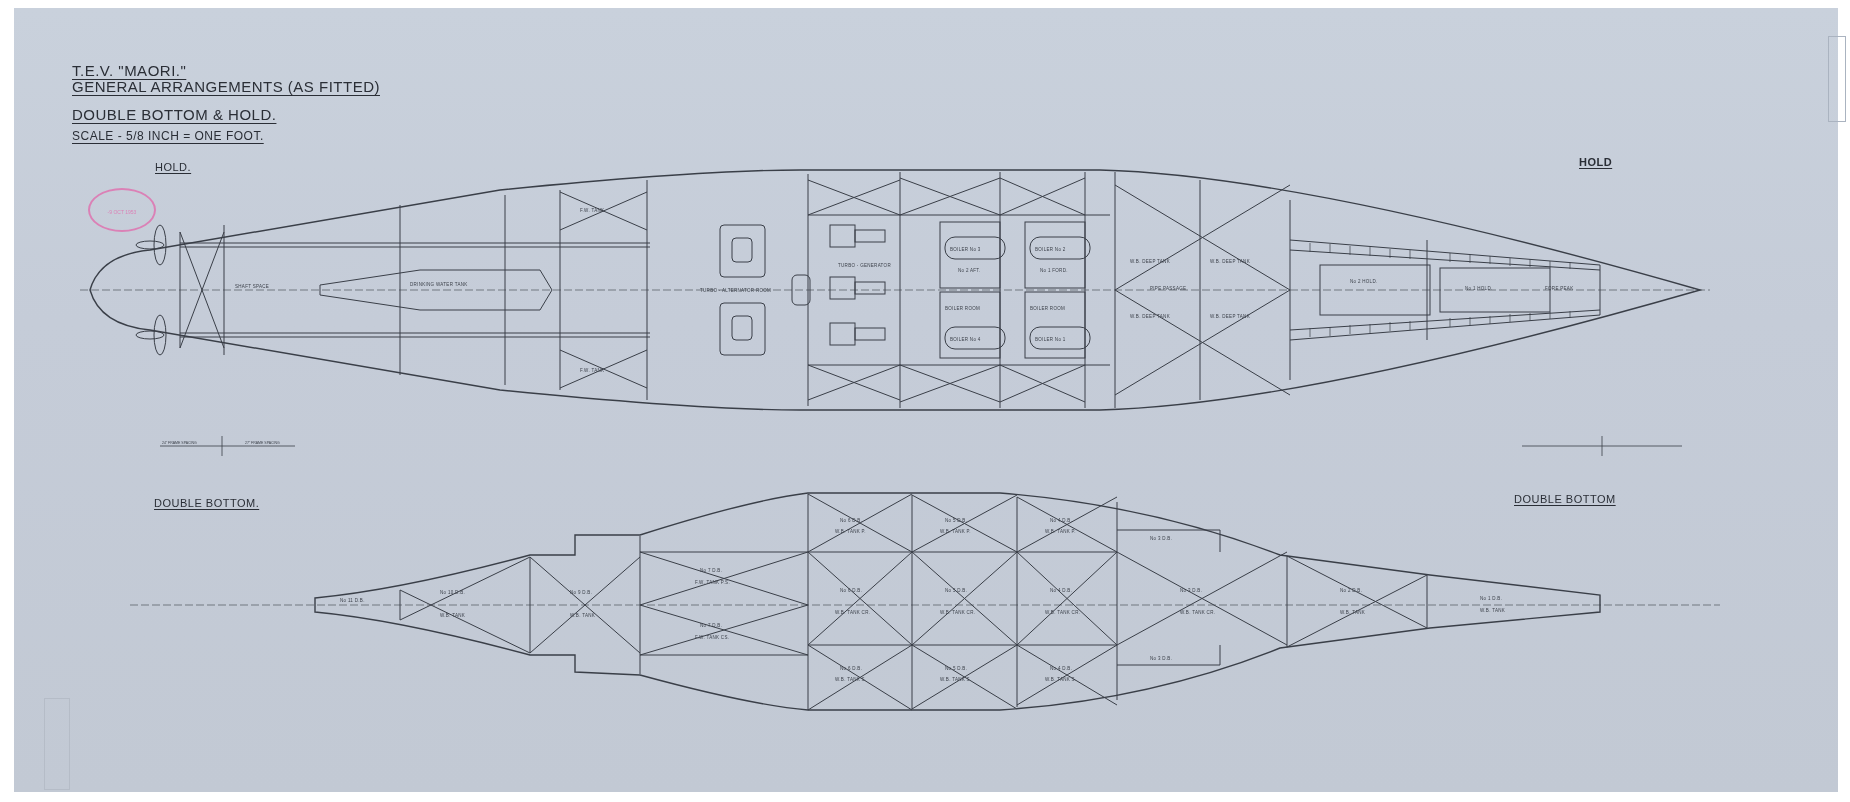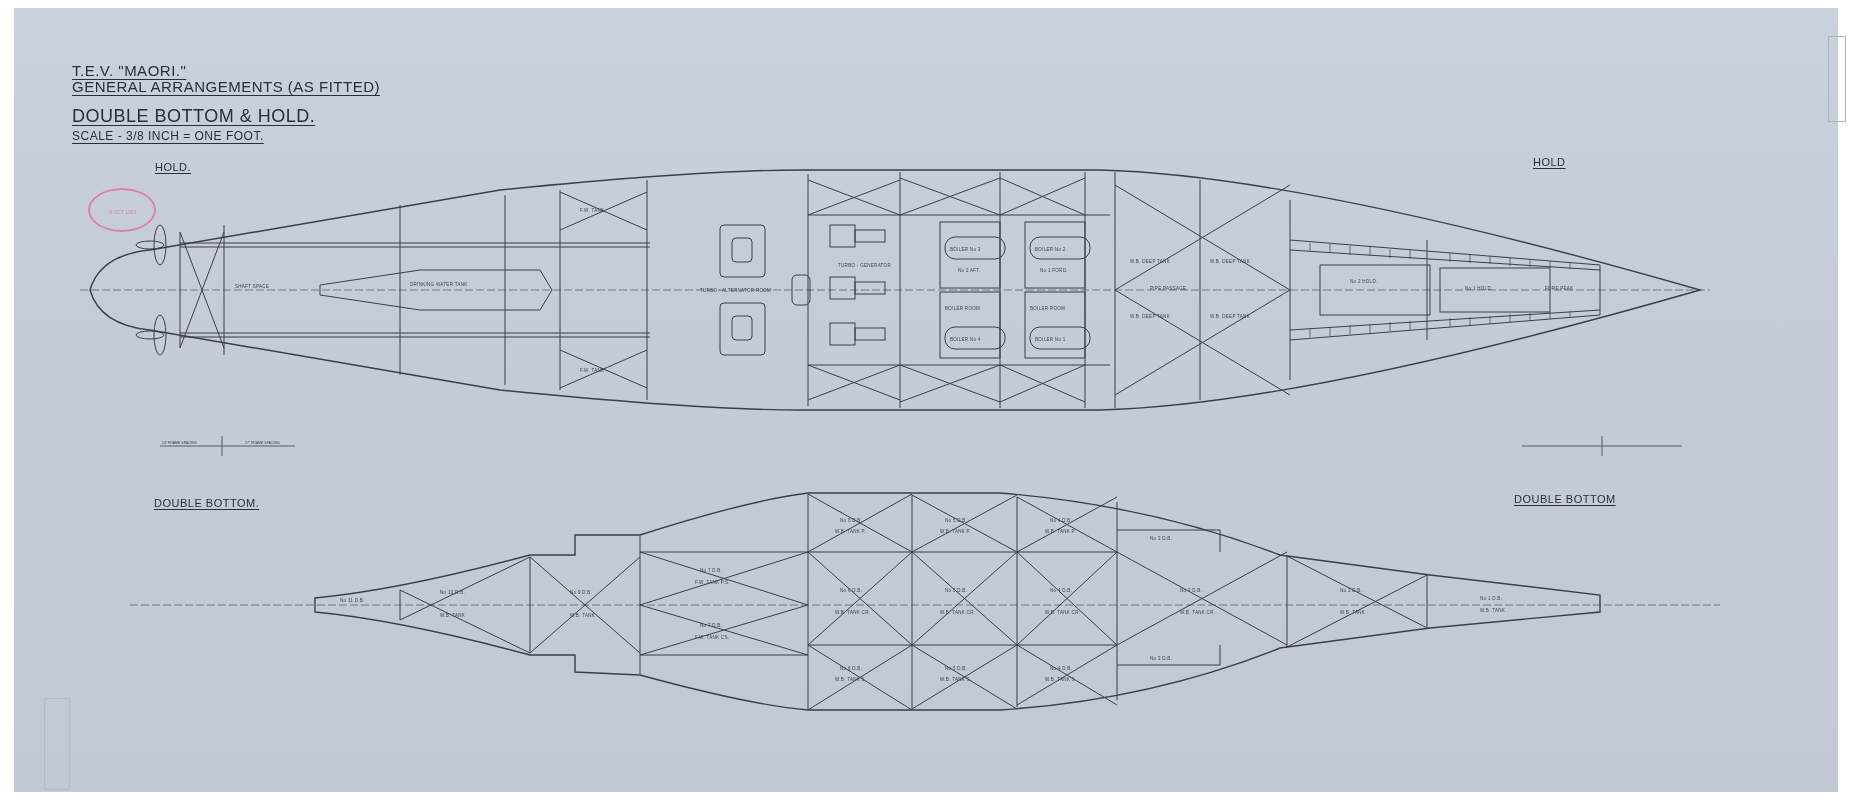--- a/index.html
+++ b/index.html
@@ -1,43 +1,43 @@
 <!DOCTYPE html>
 <html><head>
 <meta charset="utf-8">
 <style>
   html,body{margin:0;padding:0;}
   body{width:1850px;height:802px;overflow:hidden;background:#ffffff;font-family:"Liberation Sans",sans-serif;}
   .sheet{position:absolute;left:14px;top:8px;width:1824px;height:784px;background:linear-gradient(180deg,#c9d1dc 0%,#c5ccd8 40%,#c2c9d4 100%);}
   .tb{position:absolute;color:#2a2e36;letter-spacing:0.5px;text-decoration:underline;text-underline-offset:3px;white-space:nowrap;}
   .t1{left:58px;top:54px;font-size:15px;}
   .t2{left:58px;top:70px;font-size:15px;}
-  .t3{left:58px;top:98px;font-size:18px;}
+  .t3{left:58px;top:98px;font-size:15px;}
   .t4{left:58px;top:121px;font-size:12px;}
   .lbl{position:absolute;color:#2a2e36;font-size:11px;letter-spacing:0.5px;text-decoration:underline;text-underline-offset:2px;white-space:nowrap;text-align:center;}
   .stamp{position:absolute;left:74px;top:180px;width:64px;height:40px;border:2px solid #e06fae;border-radius:50%;color:#e06fae;font-size:5px;text-align:center;line-height:9px;opacity:0.8;}
   .side-strip{position:absolute;left:1814px;top:28px;width:16px;height:84px;border:1px solid #aab3c0;}
   .pencil{position:absolute;left:30px;top:690px;width:24px;height:90px;border:1px solid #b5bcc7;}
   svg{position:absolute;left:0;top:0;}
   .small{font-size:4.5px;fill:#3a3f48;font-family:"Liberation Sans",sans-serif;letter-spacing:0.3px;}
   .tiny{font-size:3.5px;fill:#3a3f48;font-family:"Liberation Sans",sans-serif;}
 </style>
 </head>
 <body>
 
 <div class="sheet">
   <div class="tb t1">T.E.V. "MAORI."</div>
   <div class="tb t2">GENERAL ARRANGEMENTS (AS FITTED)</div>
   <div class="tb t3">DOUBLE BOTTOM &amp; HOLD.</div>
-  <div class="tb t4">SCALE - 3/8 INCH = ONE FOOT.</div>
+  <div class="tb t4">SCALE - 5/8 INCH = ONE FOOT.</div>
 
   <div class="stamp"><br><br><span>-9 OCT 1953</span></div>
 
   <div class="lbl" style="left:141px;top:153px;">HOLD.</div>
-  <div class="lbl" style="left:1519px;top:148px;">HOLD</div>
+  <div class="lbl" style="left:1565px;top:148px;font-weight:bold;">HOLD</div>
   <div class="lbl" style="left:140px;top:489px;text-decoration:underline;">DOUBLE BOTTOM.</div>
   <div class="lbl" style="left:1500px;top:485px;">DOUBLE BOTTOM</div>
 
   <div class="side-strip"></div>
   <div class="pencil"></div>
 </div>
 
 <svg width="1850" height="802" viewBox="0 0 1850 802">
   <g stroke="#3a3f48" fill="none" stroke-width="1">
 

